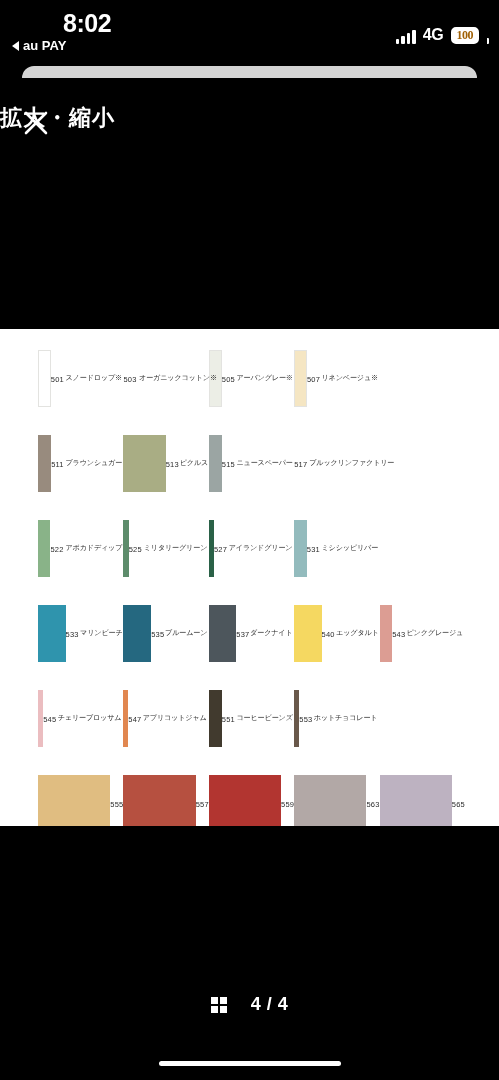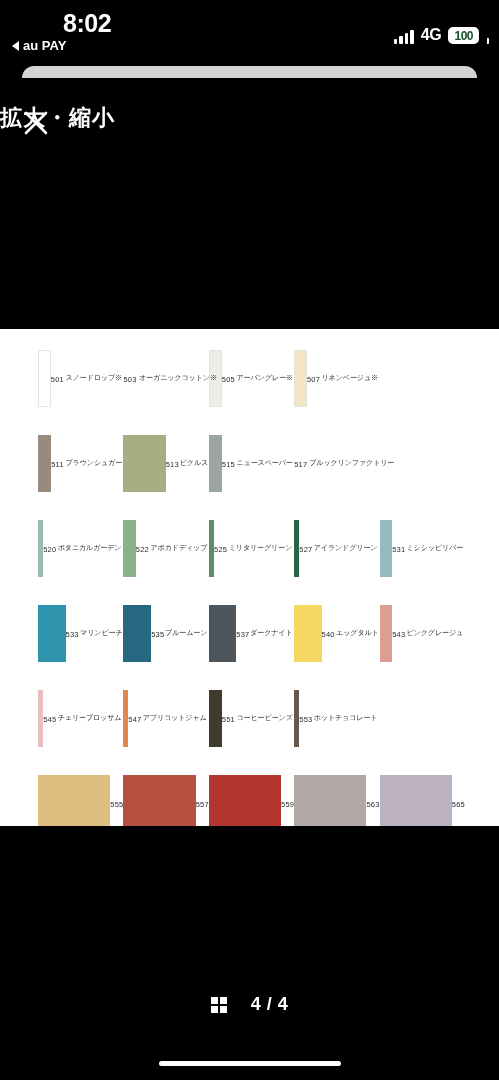--- a/index.html
+++ b/index.html
@@ -39,22 +39,22 @@
   .bars i { display:block; width:3.5px; background:#fff; border-radius:1px; }
   .bars i:nth-child(1){ height:5px; }
   .bars i:nth-child(2){ height:8px; }
   .bars i:nth-child(3){ height:11px; }
   .bars i:nth-child(4){ height:14px; }
   .net { font-size:16px; font-weight:bold; letter-spacing:-0.3px; }
   .batt {
     border:2px solid #fff; border-radius:5px;
     padding:0 4px; height:17px;
     display:flex; align-items:center; justify-content:center;
-    background:#fff; color:#14532d;
-    font-size:12px; font-weight:bold; letter-spacing:-0.5px;
+    background:#fff; color:#a16207;
+    font-size:12px; font-weight:bold; letter-spacing:-0.5px;font-family:Liberation Serif, serif;
   }
   .batt-tip {
     width:2px; height:6px; background:#fff;
     border-radius:0 1px 1px 0; margin-left:1px;
   }
 
   
   .sheet-handle {
     position:absolute; left:22px; top:66px;
     width:455px; height:12px;
@@ -209,25 +209,20 @@
             <div class="swatch-name">ニュースペーパー</div>
           </div>
           <div class="swatch-cell">
             <div class="swatch-chip" style="background: rgb(108, 117, 119);"></div>
             <div class="swatch-code">517</div>
             <div class="swatch-name">ブルックリンファクトリー</div>
           </div>
         </div>
         <div class="swatch-row">
           <div class="swatch-cell">
-            <div class="swatch-chip" style="background: rgb(155, 189, 171);"></div>
-            <div class="swatch-code">520</div>
-            <div class="swatch-name">ボタニカルガーデン</div>
-          </div>
-          <div class="swatch-cell">
             <div class="swatch-chip" style="background: rgb(137, 179, 136);"></div>
             <div class="swatch-code">522</div>
             <div class="swatch-name">アボカドディップ</div>
           </div>
           <div class="swatch-cell">
             <div class="swatch-chip" style="background: rgb(93, 140, 107);"></div>
             <div class="swatch-code">525</div>
             <div class="swatch-name">ミリタリーグリーン</div>
           </div>
           <div class="swatch-cell">

